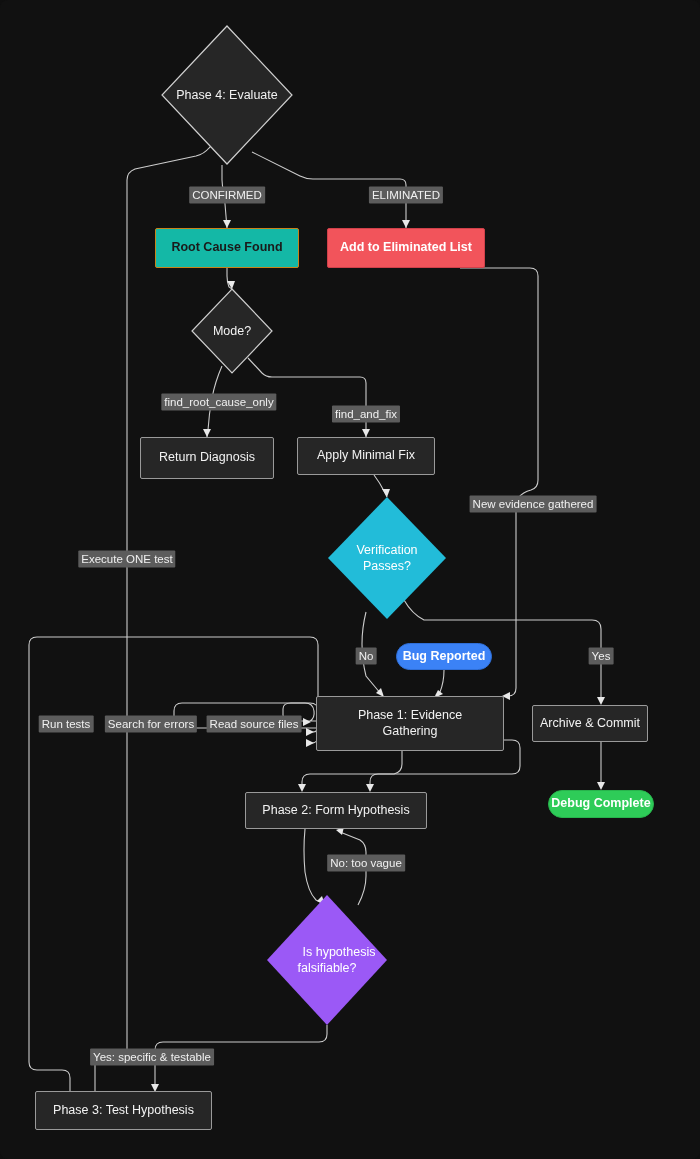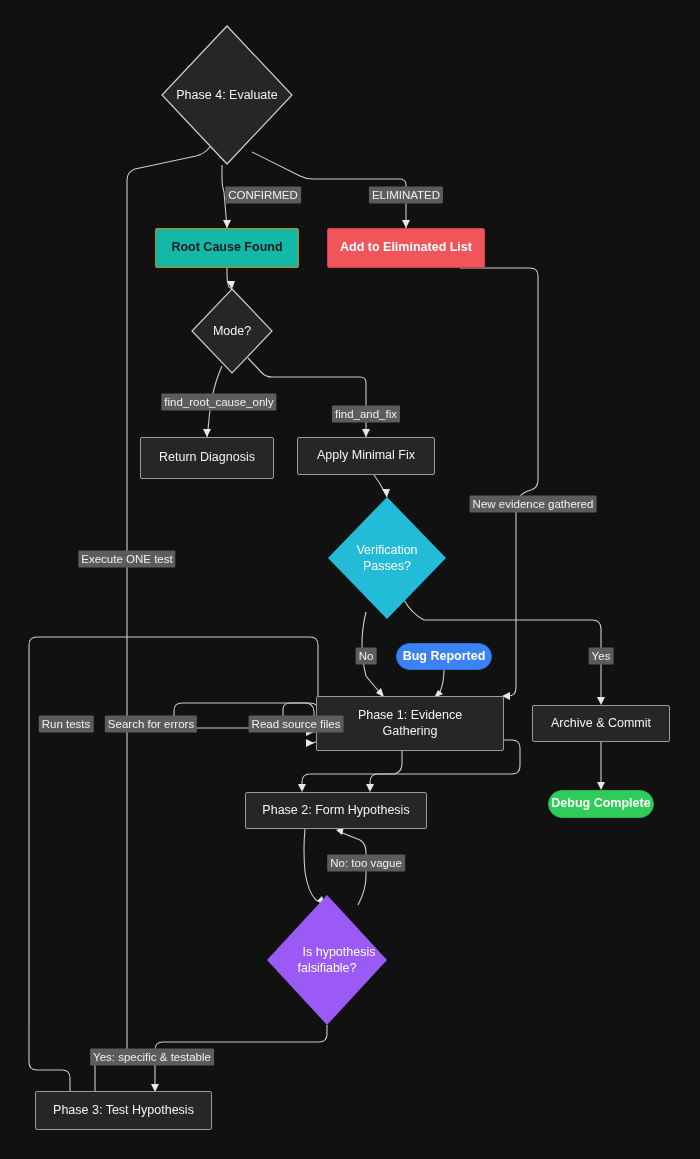--- a/index.html
+++ b/index.html
@@ -209,21 +209,21 @@
 
   <div class="node pill fill-blue" style="left:396px; top:643px; width:96px; height:27px;">
     <span>Bug Reported</span>
   </div>
 
   <div class="node rect" style="left:316px; top:696px; width:188px; height:55px;">
     <span style="white-space:pre-line;">Phase 1: Evidence
 Gathering</span>
   </div>
 
-  <div class="node rect" style="left:532px; top:705px; width:138px; height:37px;">
+  <div class="node rect" style="left:532px; top:705px; width:116px; height:37px;">
     <span>Archive &amp; Commit</span>
   </div>
 
   <div class="node pill fill-green" style="left:548px; top:790px; width:106px; height:28px;">
     <span>Debug Complete</span>
   </div>
 
   <div class="node rect" style="left:245px; top:792px; width:182px; height:37px;">
     <span>Phase 2: Form Hypothesis</span>
   </div>
@@ -235,39 +235,39 @@
     <div class="dlabel">
       <span style="white-space:pre-line;margin-left:24px;">Is hypothesis
 falsifiable?</span>
     </div>
   </div>
 
   <div class="node rect" style="left:35px; top:1091px; width:177px; height:39px;">
     <span>Phase 3: Test Hypothesis</span>
   </div>
 
-  <div class="edge-label" style="left:227px; top:195px;margin-left:36px;">CONFIRMED</div>
+  <div class="edge-label" style="left:227px; top:195px;">CONFIRMED</div>
 
   <div class="edge-label" style="left:406px; top:195px;">ELIMINATED</div>
 
   <div class="edge-label" style="left:219px; top:402px;">find_root_cause_only</div>
 
   <div class="edge-label" style="left:366px; top:414px;">find_and_fix</div>
 
   <div class="edge-label" style="left:533px; top:456px;margin-top:48px;">New evidence gathered</div>
 
   <div class="edge-label" style="left:127px; top:559px;">Execute ONE test</div>
 
   <div class="edge-label" style="left:366px; top:656px;">No</div>
 
   <div class="edge-label" style="left:601px; top:656px;">Yes</div>
 
   <div class="edge-label" style="left:66px; top:724px;">Run tests</div>
 
   <div class="edge-label" style="left:151px; top:724px;">Search for errors</div>
 
-  <div class="edge-label" style="left:254px; top:724px;margin-left:42px;">Read source files</div>
+  <div class="edge-label" style="left:254px; top:724px;">Read source files</div>
 
   <div class="edge-label" style="left:366px; top:863px;">No: too vague</div>
 
   <div class="edge-label" style="left:152px; top:1057px;">Yes: specific &amp; testable</div>
 
 </div>
 
 </body></html>

